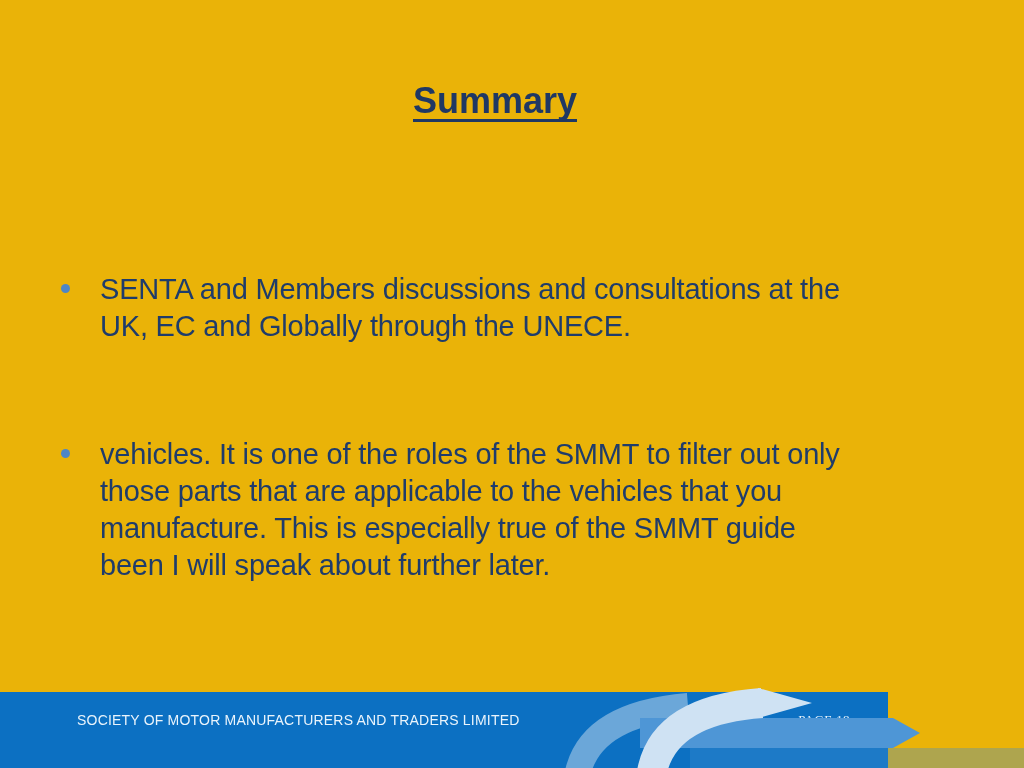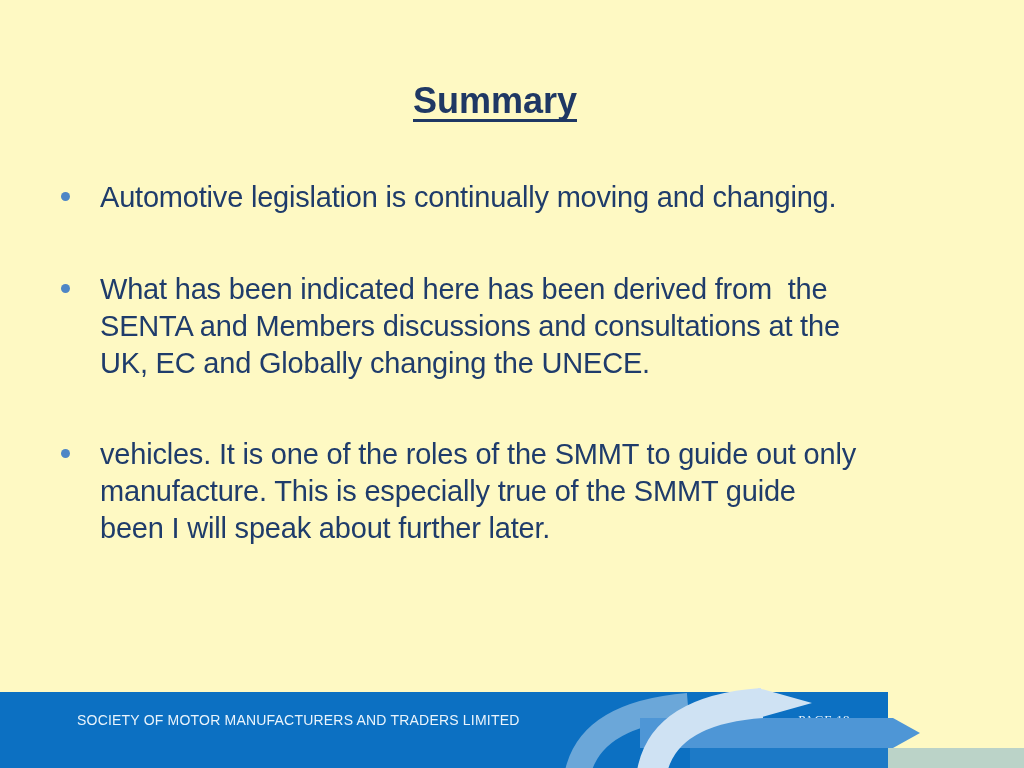--- a/index.html
+++ b/index.html
@@ -1,17 +1,17 @@
 <!DOCTYPE html>
 <html><head>
 <meta charset="utf-8">
 <style>
   html,body{margin:0;padding:0;background:#ffffff;}
   .slide{
-    position:relative;width:1024px;height:768px;overflow:hidden;background:#fef9c3;
+    position:relative;width:1024px;height:768px;overflow:hidden;background:#eab308;
     font-family:"Liberation Sans","DejaVu Sans",sans-serif;
   }
   .title-wrap{position:absolute;top:82px;left:0;width:990px;text-align:center;}
   .title-text{
     display:inline-block;font-size:36px;font-weight:bold;line-height:37px;
     color:#1F3864;border-bottom:3px solid #1F3864;letter-spacing:0px;
   }
   .bullet{position:absolute;left:0;width:1024px;}
   .bullet .dot{
     position:absolute;left:61px;top:13px;width:9px;height:9px;border-radius:50%;
@@ -40,40 +40,34 @@
 </style>
 </head>
 <body>
 
 <div class="slide">
 
   <div class="title-wrap">
     <span class="title-text">Summary</span>
   </div>
 
-  <div class="bullet bullet-1">
-    <span class="dot"></span>
-    <div class="lines">
-      <span class="line">Automotive legislation is continually moving and changing.</span>
-    </div>
-  </div>
 
   <div class="bullet bullet-2">
     <span class="dot"></span>
     <div class="lines">
-      <span class="line">What has been indicated here has been derived from  the</span>
       <span class="line">SENTA and Members discussions and consultations at the</span>
-      <span class="line">UK, EC and Globally changing the UNECE.</span>
+      <span class="line">UK, EC and Globally through the UNECE.</span>
     </div>
   </div>
 
   <div class="bullet bullet-3">
     <span class="dot"></span>
     <div class="lines">
-      <span class="line">vehicles. It is one of the roles of the SMMT to guide out only</span>
+      <span class="line">vehicles. It is one of the roles of the SMMT to filter out only</span>
+      <span class="line">those parts that are applicable to the vehicles that you</span>
       <span class="line">manufacture. This is especially true of the SMMT guide</span>
       <span class="line">been I will speak about further later.</span>
     </div>
   </div>
 
   <div class="footer">
     <span class="footer-company">SOCIETY OF MOTOR MANUFACTURERS AND TRADERS LIMITED</span>
     <span class="footer-page">PAGE 18</span>
   </div>
 

